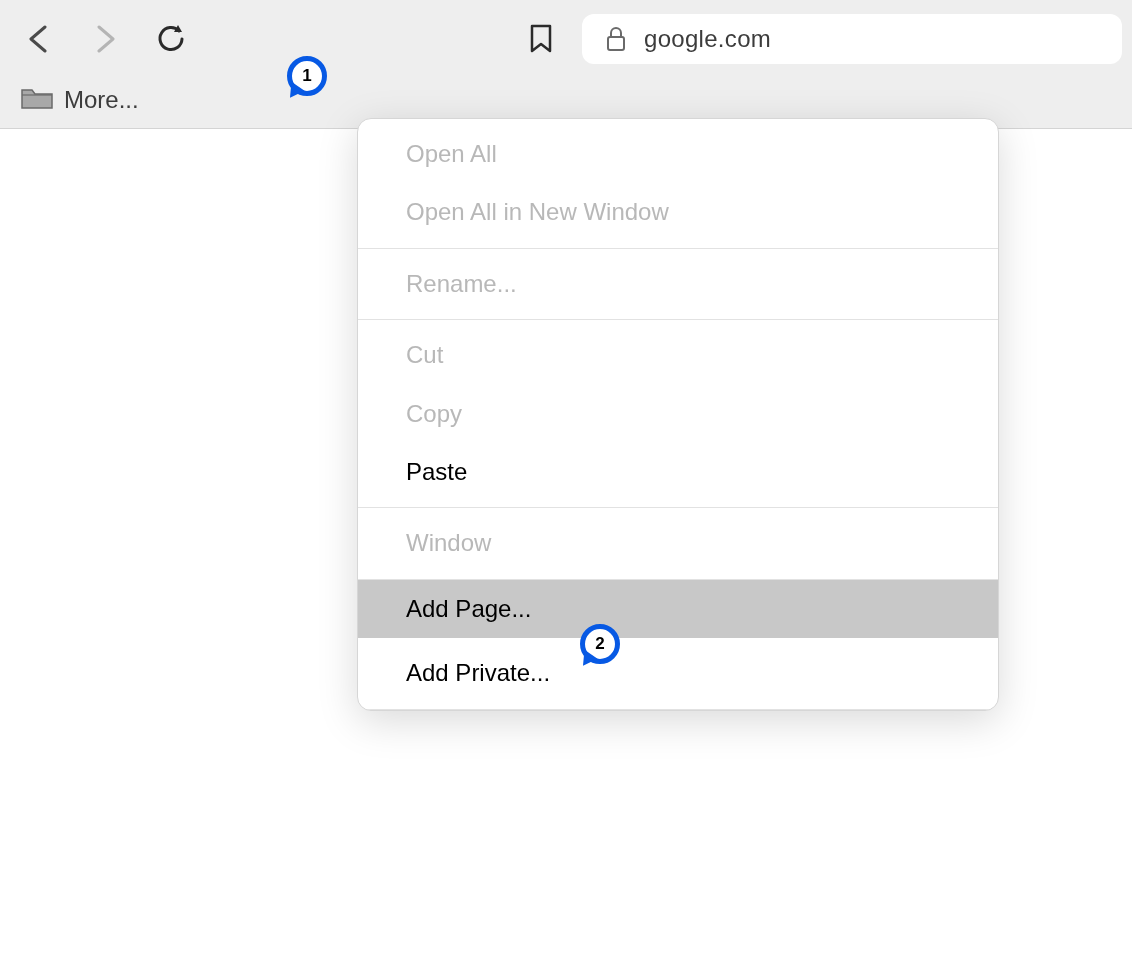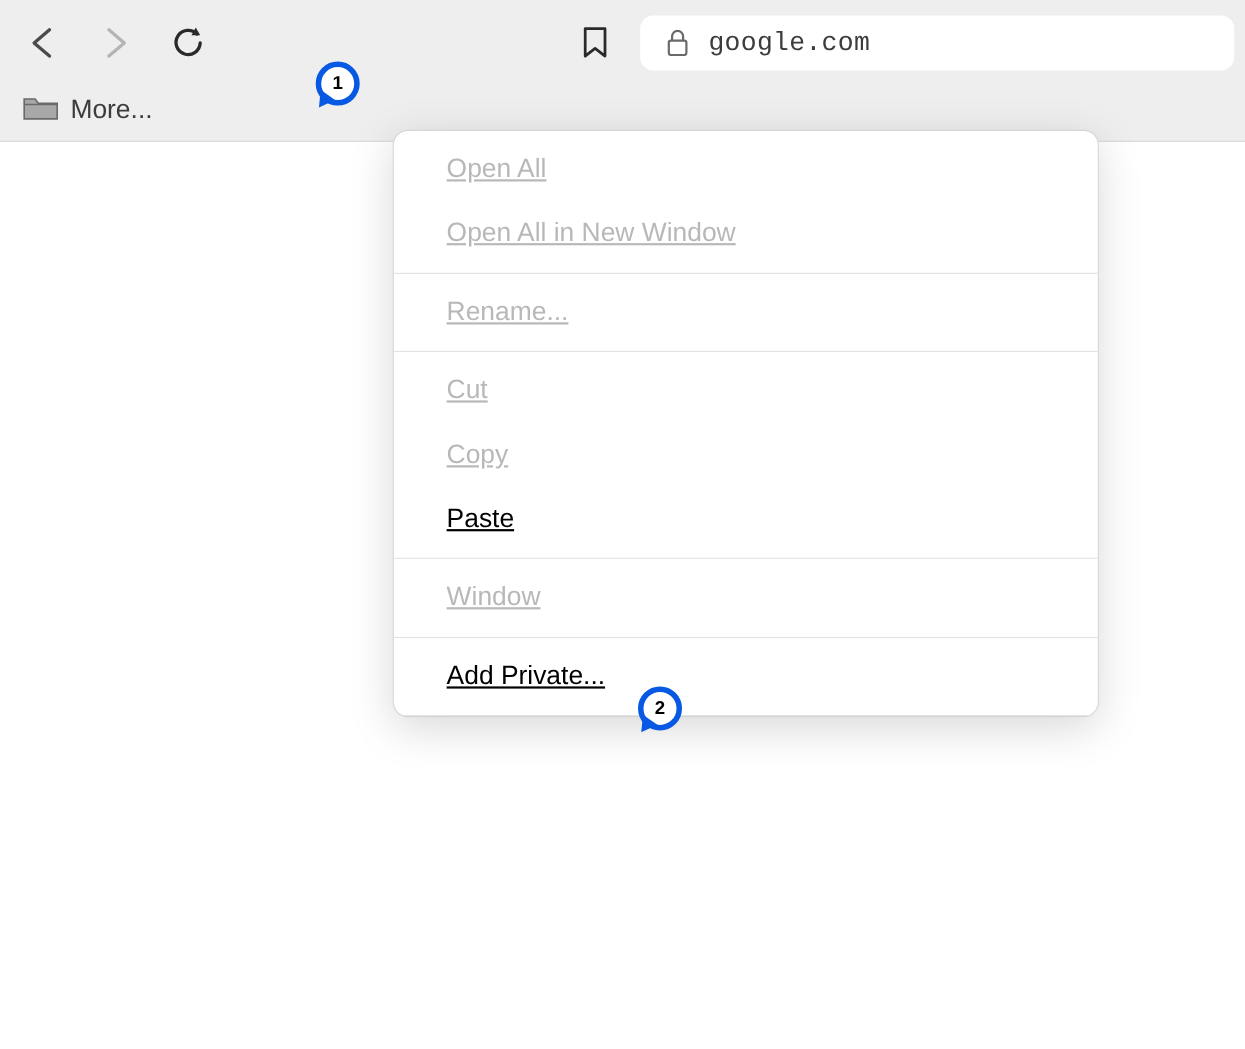--- a/index.html
+++ b/index.html
@@ -20,21 +20,20 @@
     .browser-chrome {
       background: #eeeeee;
       border-bottom: 1px solid #d4d4d4;
     }
     
     .toolbar {
       display: flex;
       align-items: center;
       padding: 14px 18px 14px 24px;
       gap: 30px;
-      font-family: Liberation Mono, monospace;
     }
     
     .nav-buttons {
       display: flex;
       align-items: center;
       gap: 36px;
     }
     
     .nav-btn {
       display: flex;
@@ -119,21 +118,20 @@
       padding: 6px 0;
     }
     
     .menu-item {
       display: flex;
       align-items: center;
       padding: 13px 34px 13px 48px;
       cursor: pointer;
       color: #000000;
       line-height: 1.35;
-      text-decoration: underline;
     }
     
     .menu-item.disabled {
       color: #b8b8b8;
       cursor: default;
     }
     
     .menu-item.highlighted {
       background: #c8c8c8;
     }
@@ -255,20 +253,21 @@
   <div class="menu-section">
     <div class="menu-item disabled">Cut</div>
     <div class="menu-item disabled">Copy</div>
     <div class="menu-item">Paste</div>
   </div>
   <div class="menu-divider"></div>
   <div class="menu-section">
     <div class="menu-item disabled">Window</div>
   </div>
   <div class="menu-divider"></div>
+  <div class="menu-item highlighted">Add Page...</div>
   <div class="menu-section">
     <div class="menu-item">Add Private...</div>
   </div>
   <div class="menu-divider"></div>
 </div>
 
 <div class="annotation-marker" style="left: 287px; top: 56px;">1</div>
 <div class="annotation-marker" style="left: 580px; top: 624px;">2</div>
 
 </body></html>

